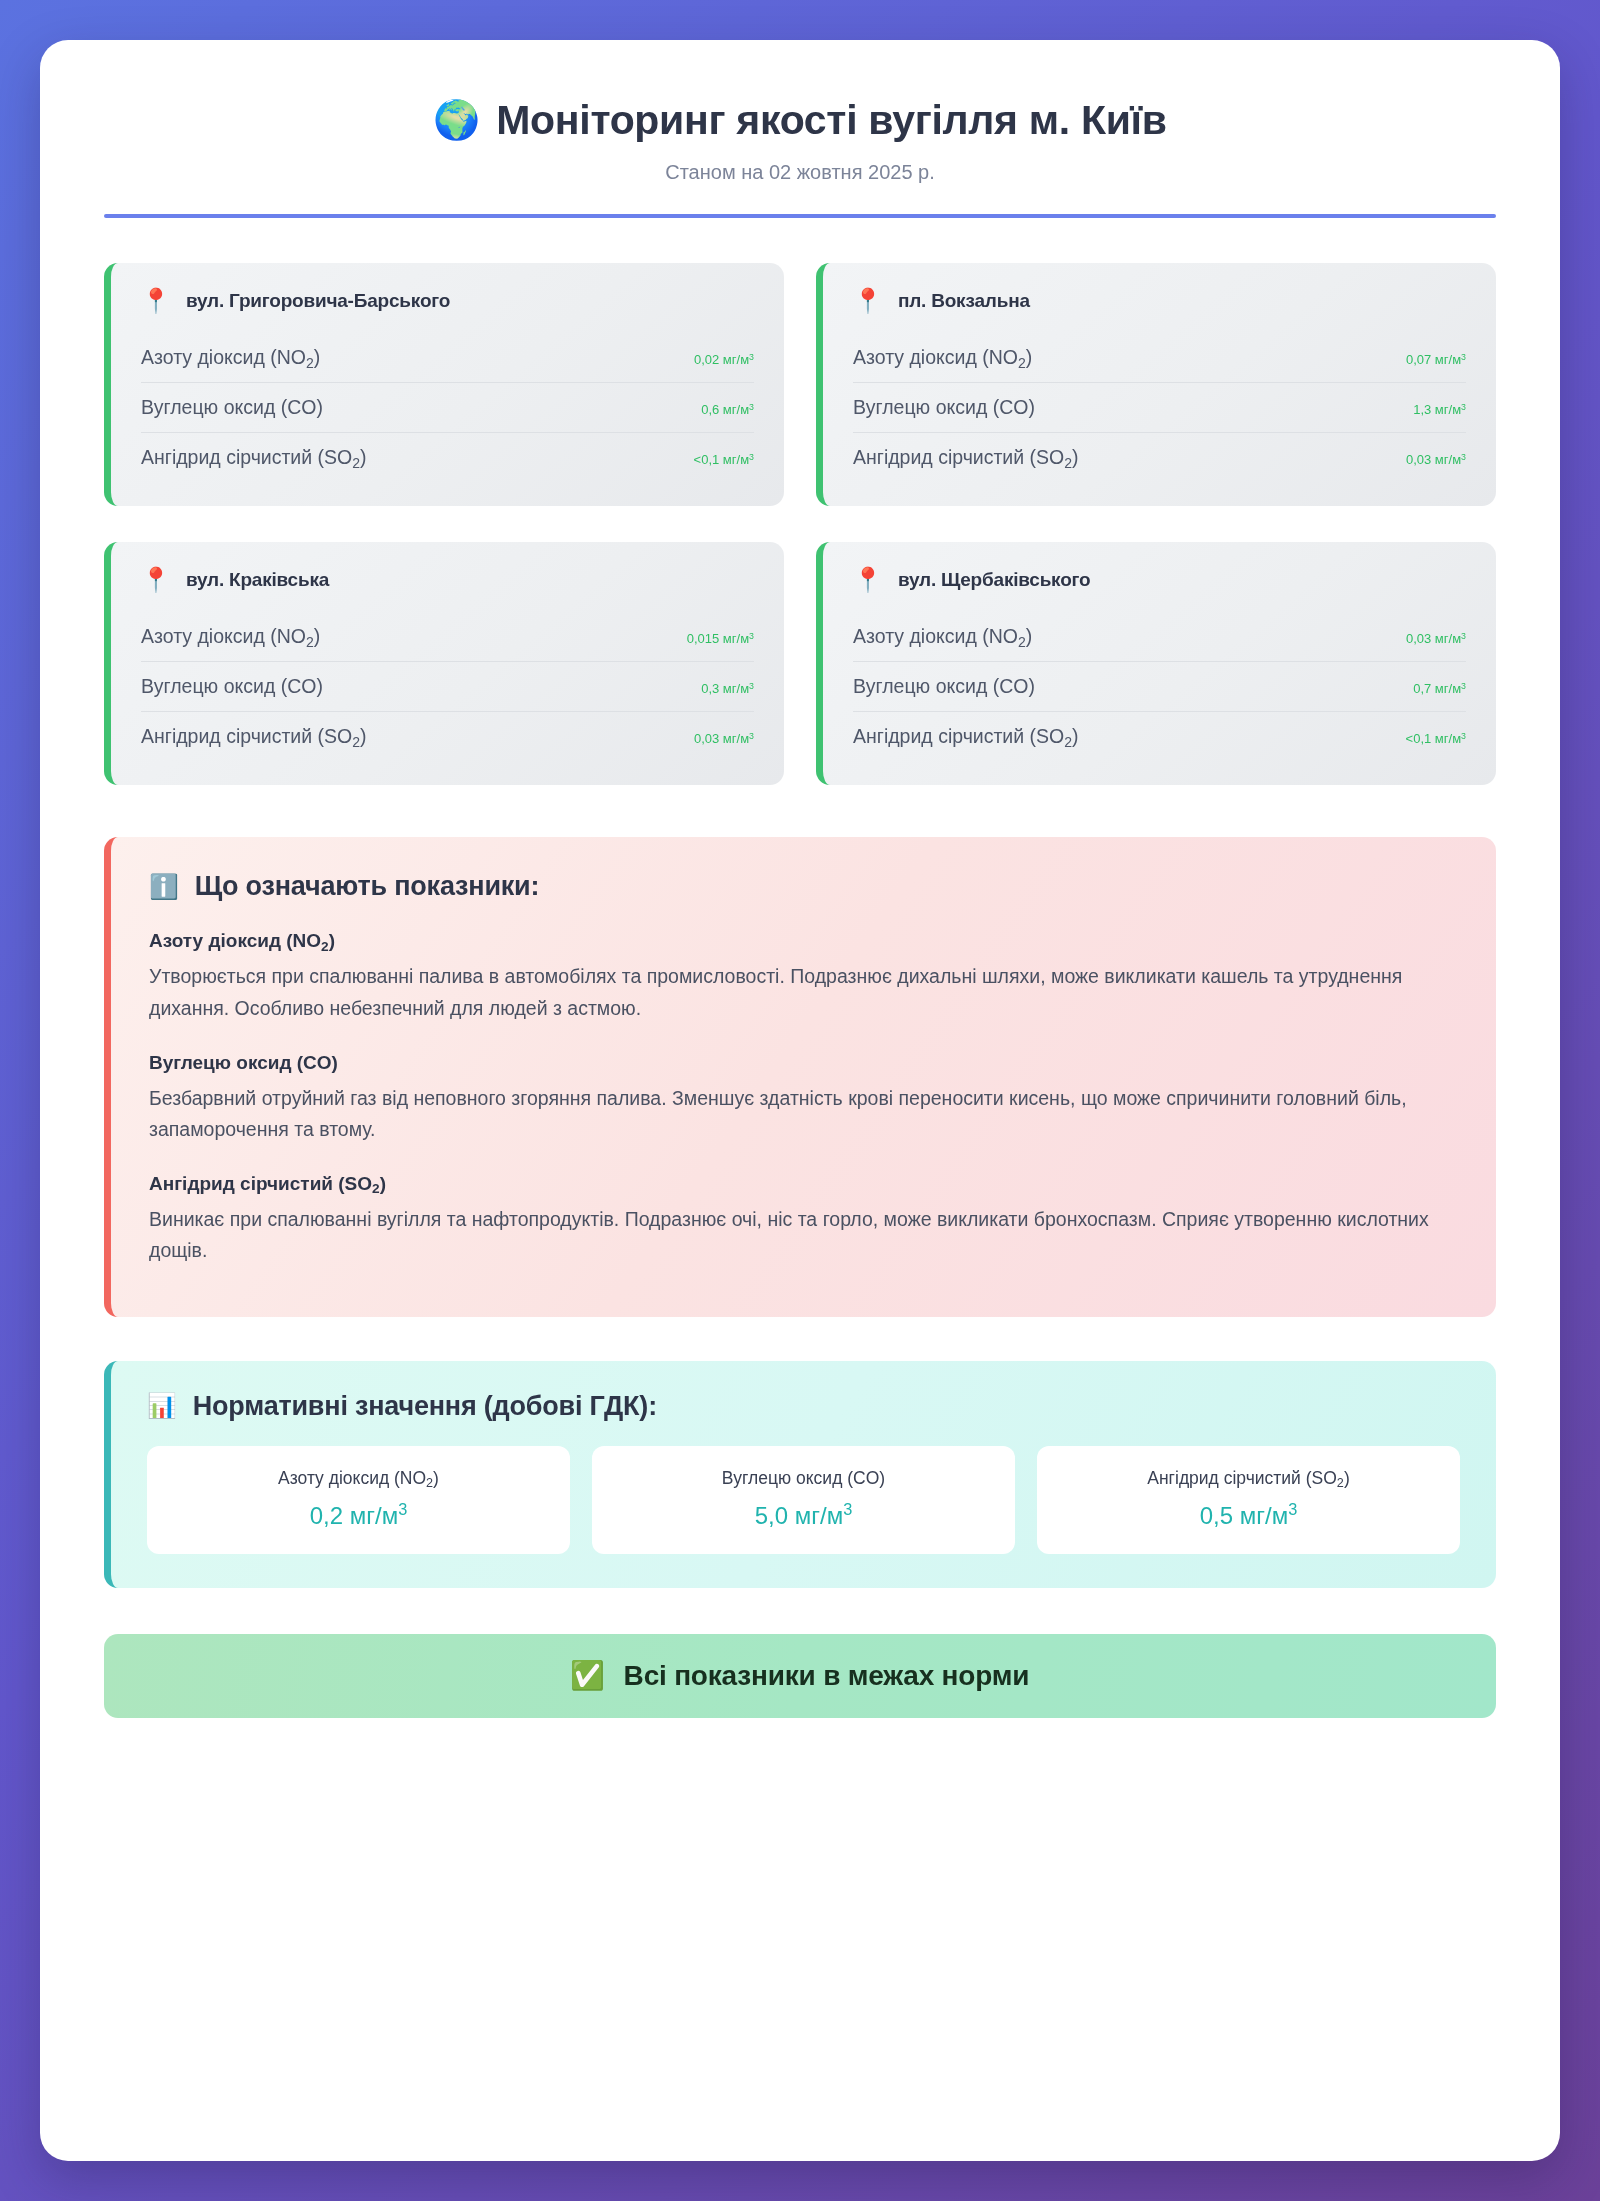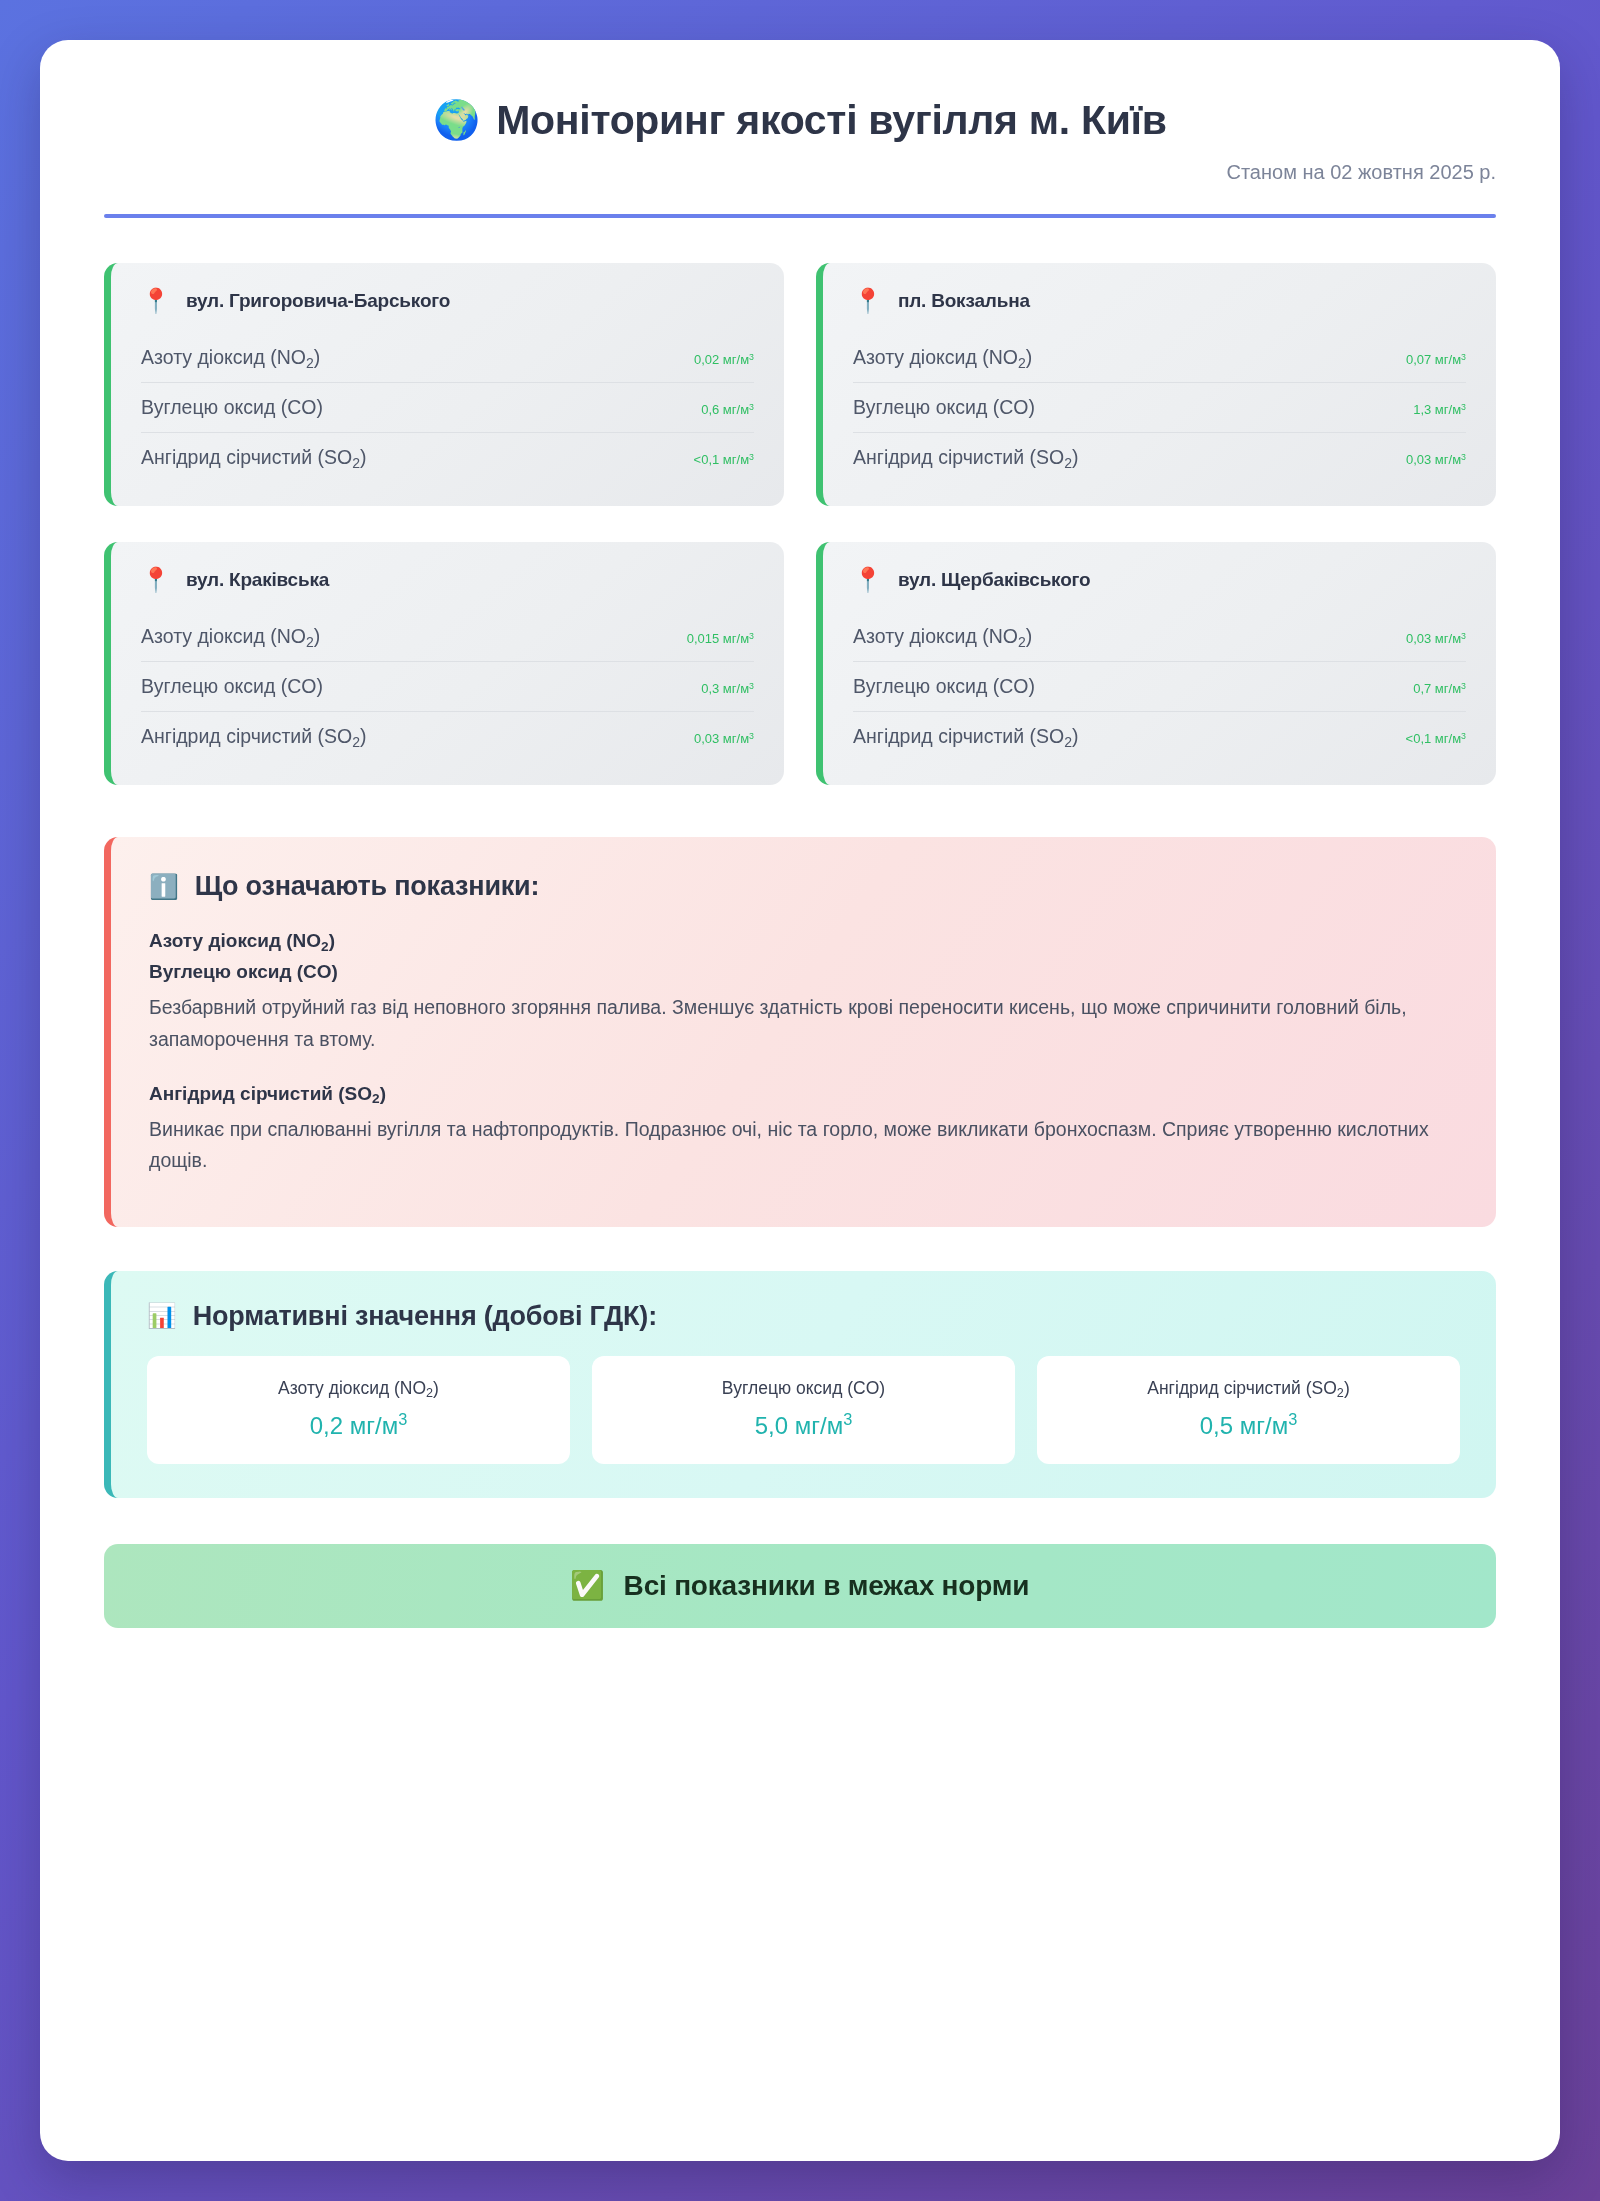--- a/index.html
+++ b/index.html
@@ -42,21 +42,20 @@
     line-height: 1.18;
   }
 
   .globe-icon { font-size: 38px; line-height: 1; }
 
   .page-subtitle {
     margin-top: 17px;
     font-size: 20px;
     color: #7C8499;
     font-weight: normal;
-    text-align: right;
   }
 
   .header-divider {
     margin-top: 30px;
     height: 4px;
     background: #6B80EC;
     border-radius: 2px;
   }
 
   
@@ -309,20 +308,21 @@
       </div>
     </div>
 
   <div class="info-box">
     <div class="info-title">
       <span class="info-icon">ℹ️</span>
       <span>Що означають показники:</span>
     </div>
     <div id="info-entries">
         <div class="info-term">Азоту діоксид (NO<sub>2</sub>)</div>
+        <p class="info-text">Утворюється при спалюванні палива в автомобілях та промисловості. Подразнює дихальні шляхи, може викликати кашель та утруднення дихання. Особливо небезпечний для людей з астмою.</p>
         <div class="info-term">Вуглецю оксид (CO)</div>
         <p class="info-text">Безбарвний отруйний газ від неповного згоряння палива. Зменшує здатність крові переносити кисень, що може спричинити головний біль, запаморочення та втому.</p>
         <div class="info-term">Ангідрид сірчистий (SO<sub>2</sub>)</div>
         <p class="info-text">Виникає при спалюванні вугілля та нафтопродуктів. Подразнює очі, ніс та горло, може викликати бронхоспазм. Сприяє утворенню кислотних дощів.</p>
       </div>
   </div>
 
   <div class="norms-box">
     <div class="norms-title">
       <span class="norms-icon">📊</span>

